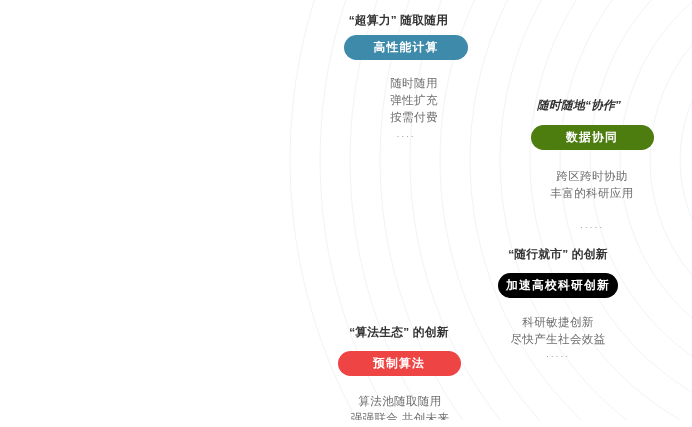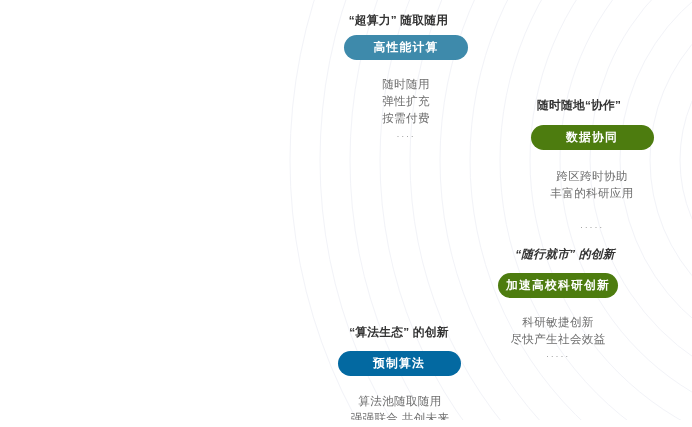--- a/index.html
+++ b/index.html
@@ -39,56 +39,56 @@
       <circle cx="830" cy="160" r="510"></circle>
       <circle cx="830" cy="160" r="540"></circle>
     </g>
   </svg>
 
   <div class="panel" style="left:306px;top:0px;width:200px;">
     <div class="ptitle" style="position:absolute;left:0;top:13px;width:185px;">“超算力” 随取随用</div>
     <div style="position:absolute;left:0;top:35px;width:200px;">
       <span class="pill" style="background:#3e8aab;padding:6.5px 30px 6.5px;">高性能计算</span>
     </div>
-    <div class="plines" style="position:absolute;left:0;top:75px;width:200px;">
+    <div class="plines" style="position:absolute;left:8px;top:75px;width:200px;font-family:Liberation Serif, serif;">
       <div>随时随用</div>
       <div>弹性扩充</div>
       <div>按需付费</div>
     </div>
     <div class="pdots" style="position:absolute;left:0;top:131px;width:200px;">····</div>
   </div>
 
   <div class="panel" style="left:492px;top:0px;width:200px;">
-    <div class="ptitle" style="position:absolute;left:0;top:98px;width:174px;">随时随地“协作”</div>
+    <div class="ptitle" style="position:absolute;left:0;top:98px;width:174px;font-style:italic;">随时随地“协作”</div>
     <div style="position:absolute;left:0;top:125px;width:200px;">
       <span class="pill" style="background:#4d7c0f;padding:6.5px 35.5px 6.5px;">数据协同</span>
     </div>
     <div class="plines" style="position:absolute;left:0;top:167px;width:200px;">
       <div>跨区跨时协助</div>
       <div>丰富的科研应用</div>
     </div>
     <div class="pdots" style="position:absolute;left:0;top:222px;width:200px;">·····</div>
   </div>
 
   <div class="panel" style="left:458px;top:0px;width:200px;">
-    <div class="ptitle" style="position:absolute;left:7px;top:247px;width:200px;font-style:italic;">“随行就市” 的创新</div>
+    <div class="ptitle" style="position:absolute;left:0;top:247px;width:200px;">“随行就市” 的创新</div>
     <div style="position:absolute;left:0;top:273px;width:200px;">
-      <span class="pill" style="background:#4d7c0f;padding:6.5px 8px 6.5px;">加速高校科研创新</span>
+      <span class="pill" style="background:#000000;padding:6.5px 8px 6.5px;">加速高校科研创新</span>
     </div>
     <div class="plines" style="position:absolute;left:0;top:313px;width:200px;">
       <div>科研敏捷创新</div>
       <div>尽快产生社会效益</div>
     </div>
     <div class="pdots" style="position:absolute;left:0;top:351px;width:200px;">·····</div>
   </div>
 
   <div class="panel" style="left:299px;top:0px;width:200px;">
     <div class="ptitle" style="position:absolute;left:0;top:325px;width:200px;">“算法生态” 的创新</div>
     <div style="position:absolute;left:0;top:351px;width:200px;">
-      <span class="pill" style="background:#0369a1;padding:6.5px 35.5px 6.5px;">预制算法</span>
+      <span class="pill" style="background:#ef4444;padding:6.5px 35.5px 6.5px;">预制算法</span>
     </div>
     <div class="plines" style="position:absolute;left:0;top:392px;width:202px;">
       <div>算法池随取随用</div>
       <div>强强联合 共创未来</div>
     </div>
   </div>
 
   <div class="bottom-rule"></div>
 </div>
 

